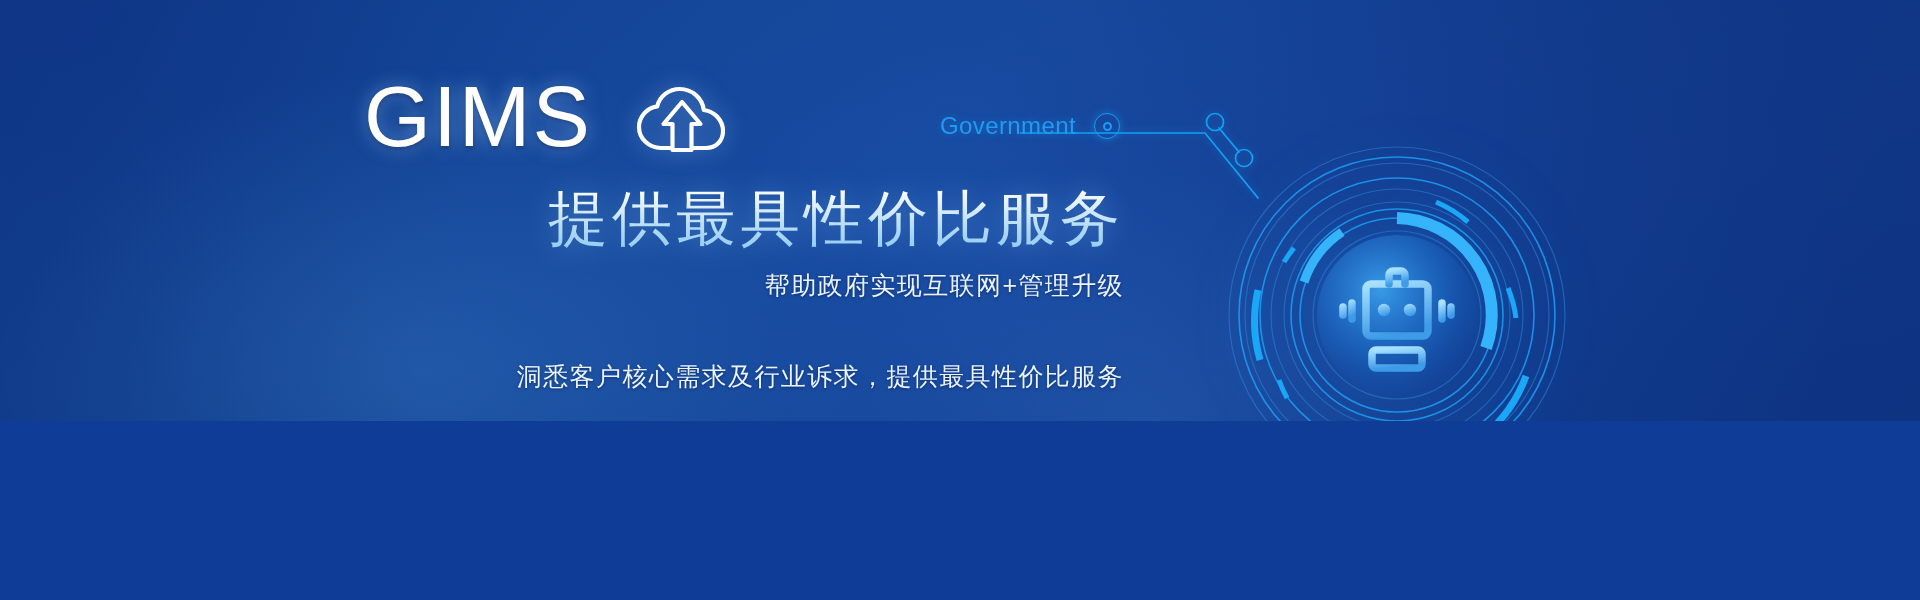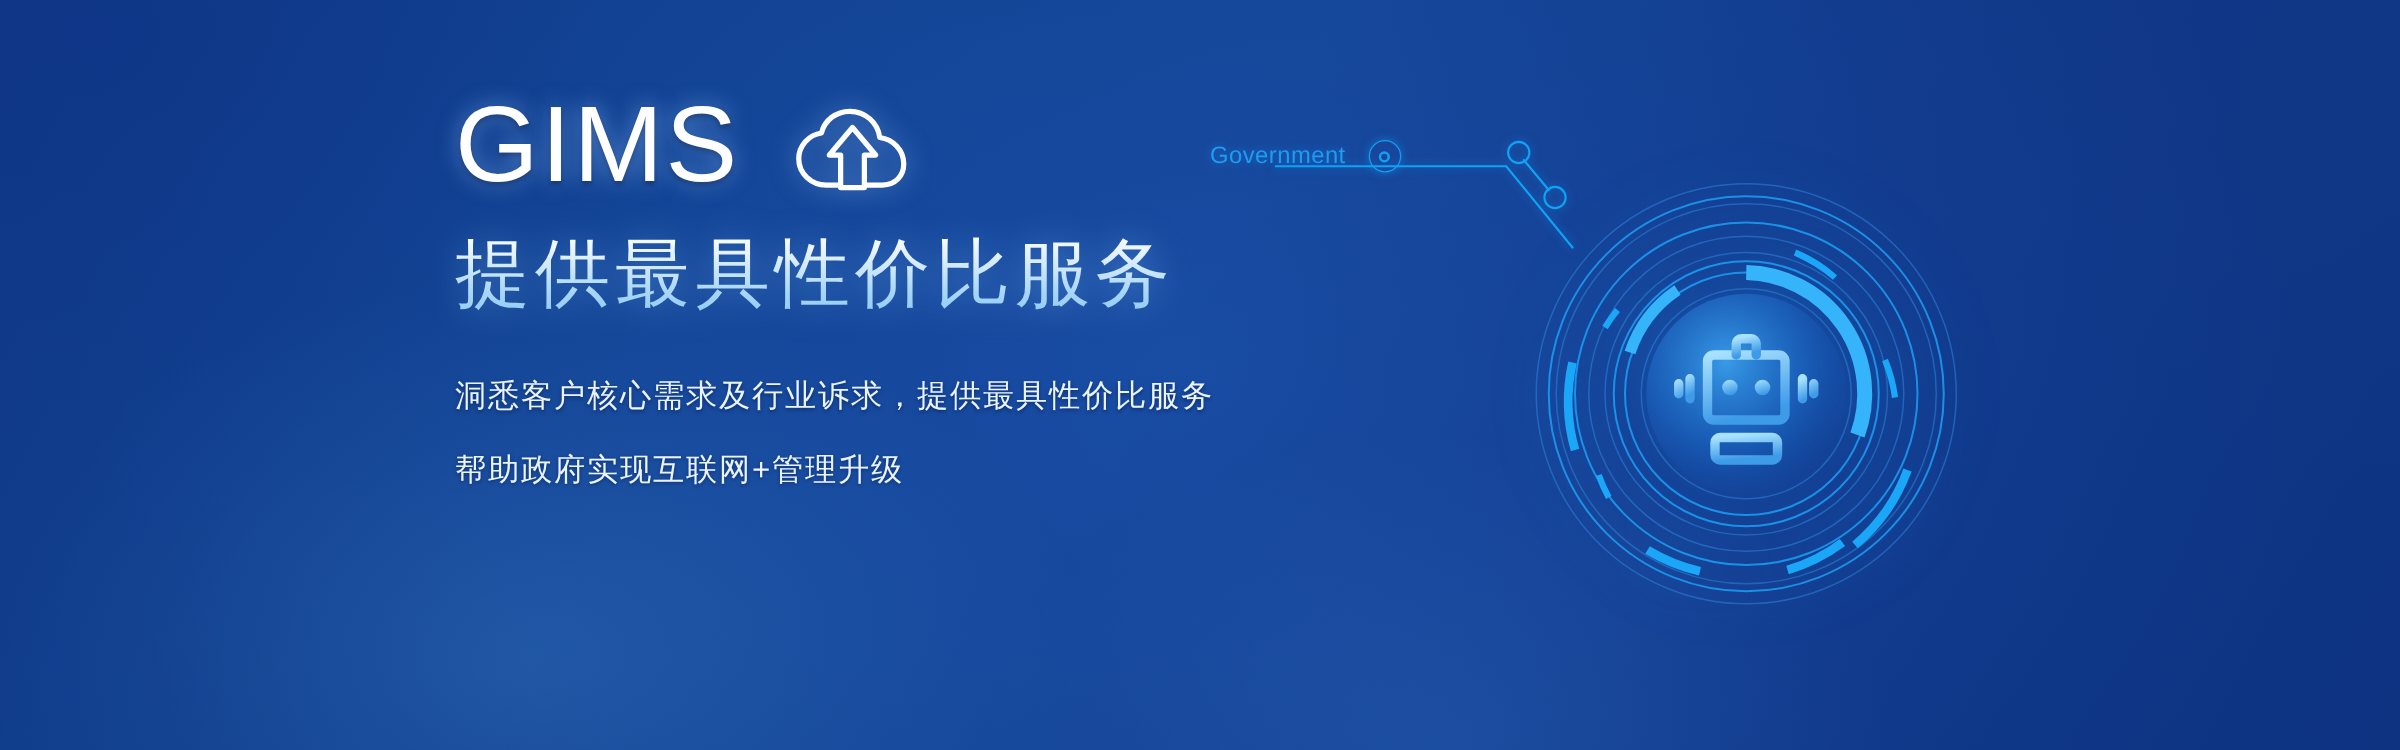--- a/index.html
+++ b/index.html
@@ -6,28 +6,29 @@
   html,body { width:1920px; height:600px; overflow:hidden; }
   body {
     font-family:"Liberation Sans","DejaVu Sans",sans-serif;
     background:#0E3C96;
     position:relative;
   }
 
   
   #banner {
     position:absolute; inset:0;
-    width:1920px; height:600px;
+    width:1920px; height:421px;
     overflow:hidden;
     background:
       radial-gradient(ellipse 620px 420px at 22% 88%,  rgba(58,126,206,0.40) 0%, rgba(58,126,206,0.12) 45%, rgba(58,126,206,0) 72%),
       radial-gradient(ellipse 520px 360px at 60% 100%, rgba(46,110,196,0.34) 0%, rgba(46,110,196,0) 70%),
       radial-gradient(ellipse 700px 500px at 96% 6%,   rgba(20,62,150,0.55) 0%, rgba(20,62,150,0) 70%),
       radial-gradient(ellipse 560px 420px at 3% 4%,    rgba(16,58,150,0.5) 0%, rgba(16,58,150,0) 72%),
       linear-gradient(118deg, #123E97 0%, #12479F 26%, #1449A2 48%, #123F99 72%, #0E3990 100%);
+    text-align: right;
   }
   #banner::after{
     content:""; position:absolute; inset:0;
     background:radial-gradient(ellipse 900px 600px at 50% 50%, rgba(255,255,255,0.02) 0%, rgba(0,0,0,0.10) 100%);
     pointer-events:none;
   }
 
   
   .text-block{ position:absolute; left:364px; top:68px; width:760px; z-index:6; }
 
@@ -51,22 +52,22 @@
 
   .sub{
     color:#EAF4FF; font-size:25px; line-height:59px; letter-spacing:1.4px;
     font-weight:400; text-shadow:0 1px 3px rgba(0,16,60,.5);
   }
   .sub.first{ margin-top:32px; }
 
   
   .gov-node{ position:absolute; left:940px; top:112px; z-index:6;
     display:flex; align-items:center; }
-  .gov-label{ color:#1F9BF2; font-size:19px; letter-spacing:.4px;
-    text-shadow:0 0 8px rgba(31,155,242,.45);margin-left:28px; }
+  .gov-label{ color:#1F9BF2; font-size:24px; letter-spacing:.4px;
+    text-shadow:0 0 8px rgba(31,155,242,.45); }
   .gov-ring{ margin-left:18px; width:26px; height:26px; border-radius:50%;
     border:1.6px solid #159EF5; display:flex; align-items:center; justify-content:center;
     box-shadow:0 0 8px rgba(21,158,245,.5); }
   .gov-dot{ width:9px; height:9px; border-radius:50%;
     border:2.4px solid #159EF5; }
 
   #connector{ position:absolute; left:1020px; top:90px; z-index:5;
     filter:drop-shadow(0 0 4px rgba(20,158,245,.5)); }
 
   
@@ -94,22 +95,22 @@
           <path d="M27 64 C14.8 64 5 54.6 5 43 C5 32.6 12.9 23.9 23.2 22.4
                    C25.6 12.4 34.8 5 45.8 5 C58.2 5 68.4 14.2 69.8 26
                    C80.6 27.4 89 36.3 89 47 C89 56.4 82.6 64 72 64 Z" fill="none" stroke="#FFFFFF" stroke-width="4.2" stroke-linejoin="round" stroke-linecap="round"></path>
         </g>
         <path d="M48 18 L66.5 40 H57.5 V66 H38.5 V40 H29.5 Z" fill="none" stroke="#FFFFFF" stroke-width="4.2" stroke-linejoin="round" stroke-linecap="round"></path>
       </svg>
     </div>
 
     <div class="headline">提供最具性价比服务</div>
 
+    <div class="sub">帮助政府实现互联网+管理升级</div>
     <div class="sub first">洞悉客户核心需求及行业诉求，提供最具性价比服务</div>
-    <div class="sub">帮助政府实现互联网+管理升级</div>
   </div>
 
   <div class="gov-node">
     <span class="gov-label">Government</span>
     <span class="gov-ring">
       <span class="gov-dot"></span>
     </span>
   </div>
 
   <svg id="connector" width="270" height="140" viewBox="0 0 270 140">

